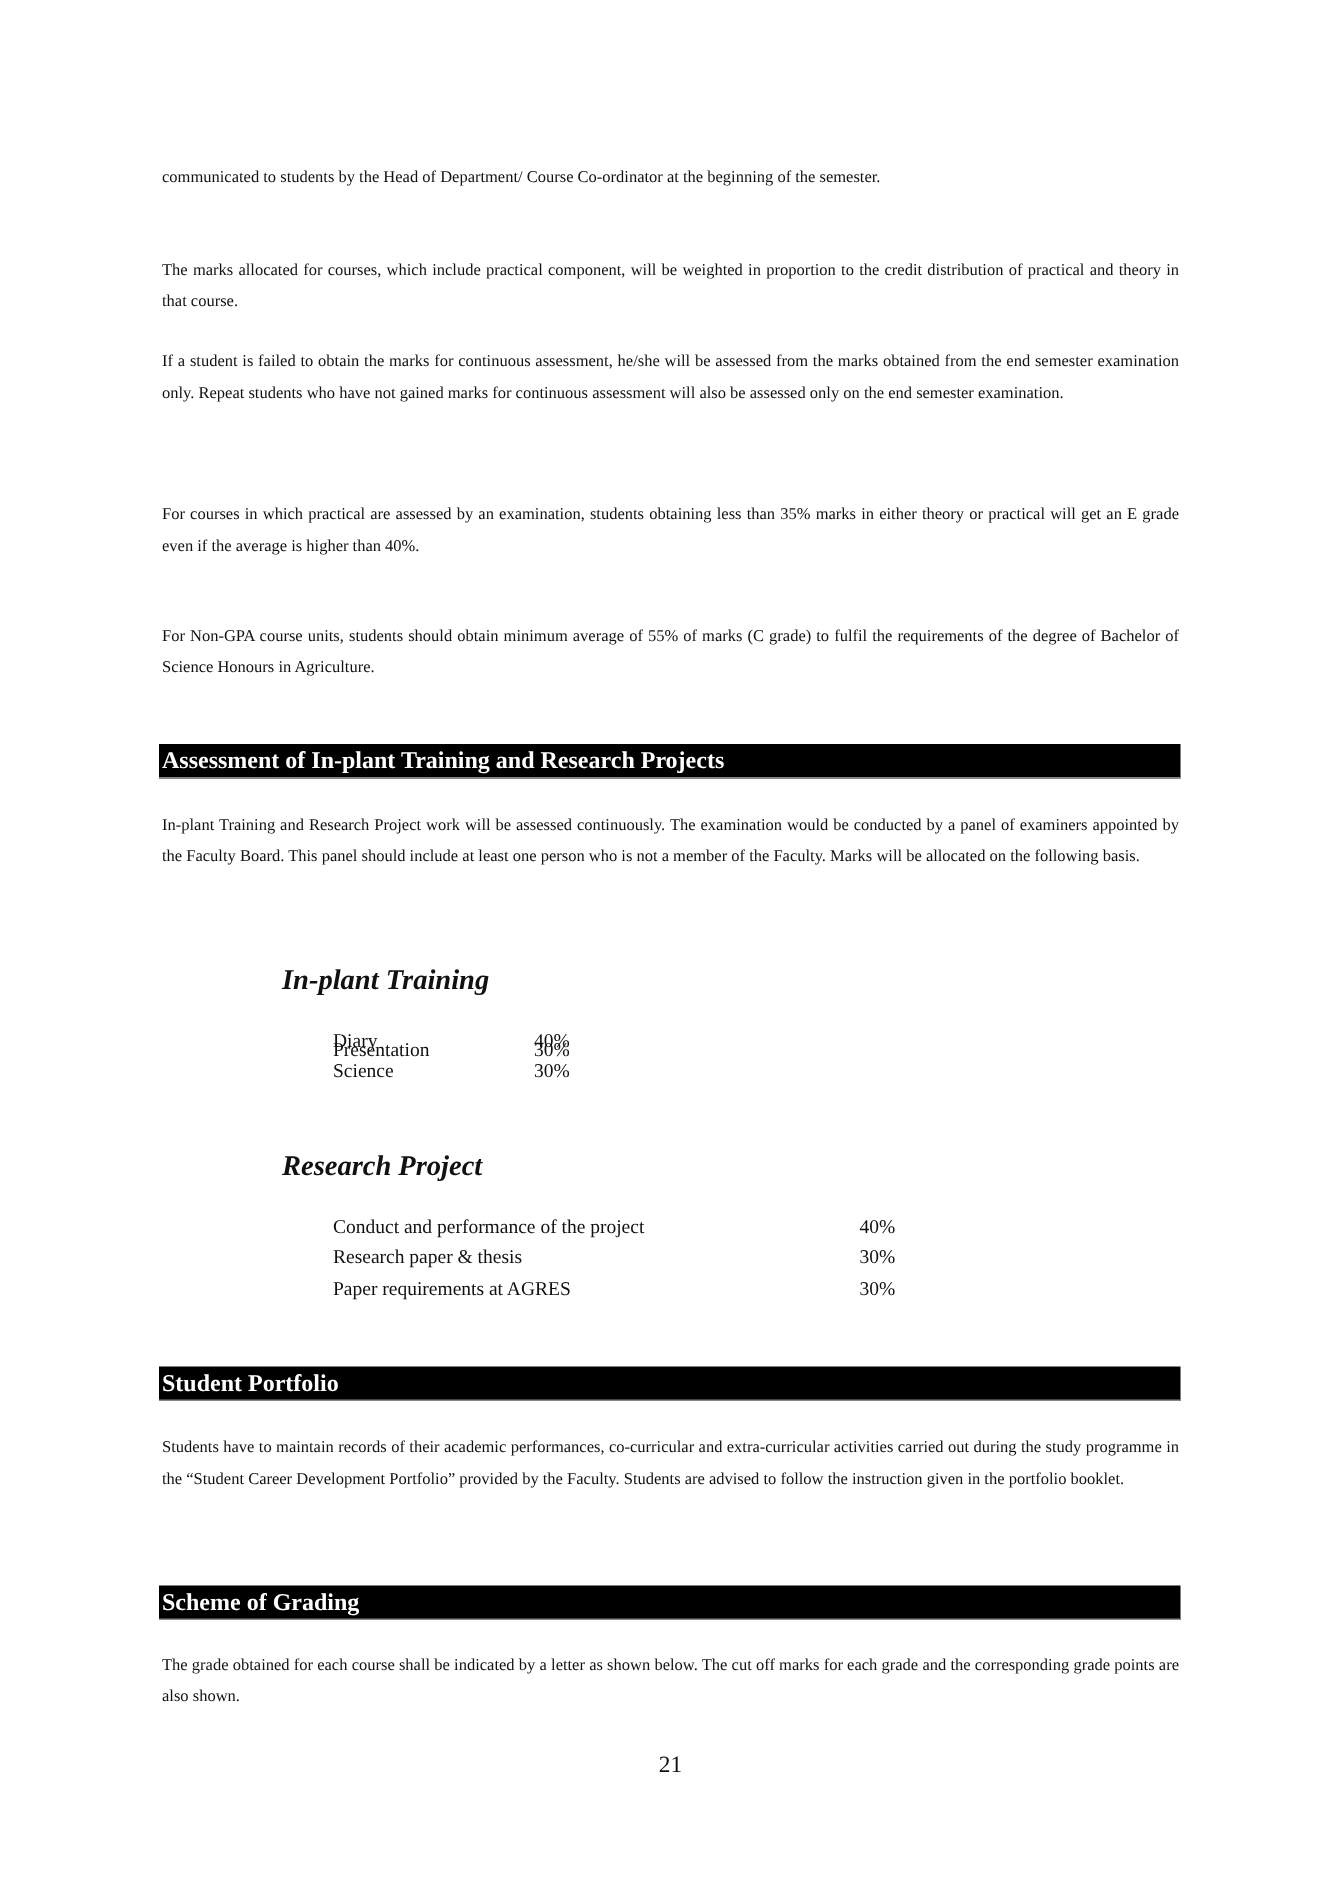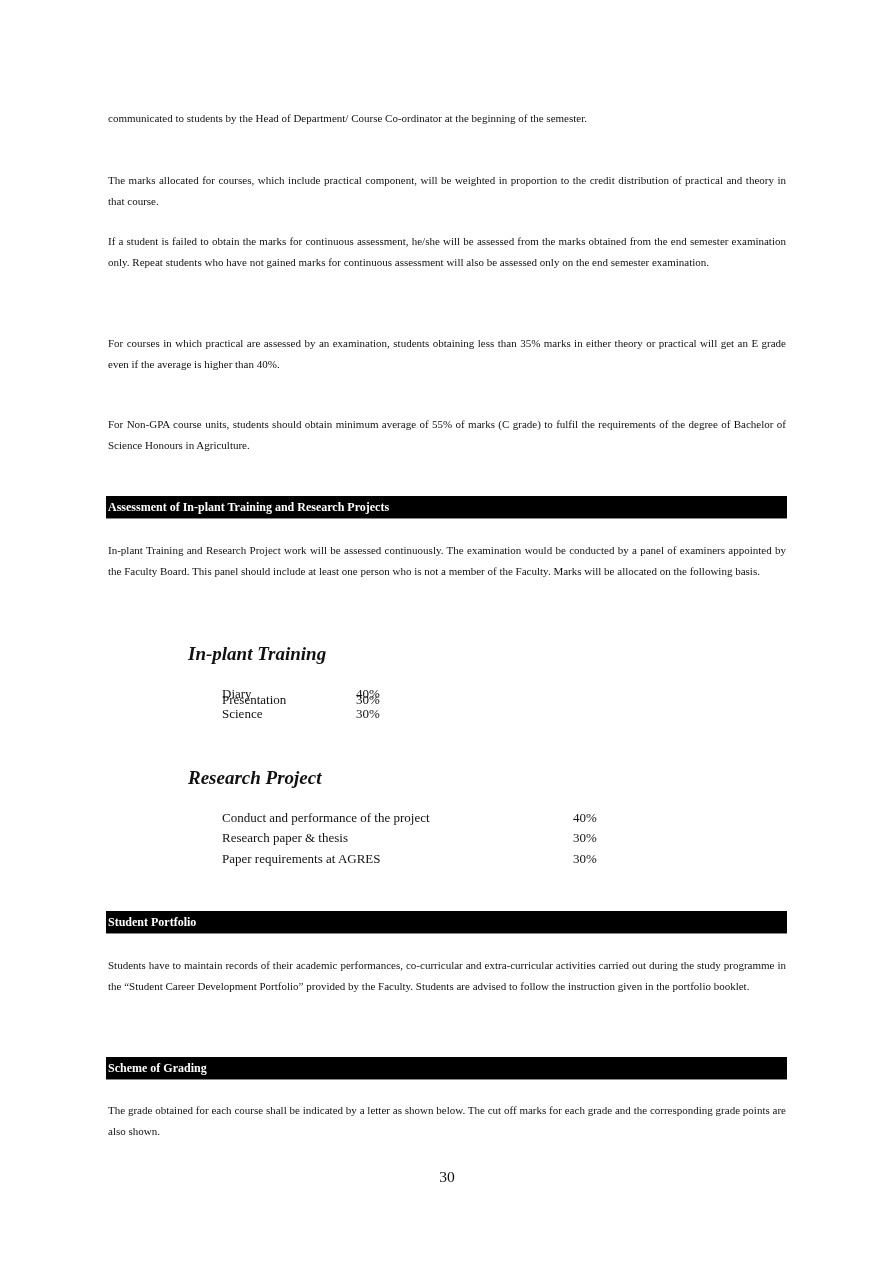--- a/index.html
+++ b/index.html
@@ -3,21 +3,21 @@
 <meta charset="utf-8">
 <style>
   html, body { margin: 0; padding: 0; background: #ffffff; }
   body { width: 893px; height: 1262px; position: relative; overflow: hidden;
          font-family: "Liberation Serif", "DejaVu Serif", serif; color: #111; }
   .page { position: absolute; left: 108px; top: 0; width: 678px; }
   .para { position: absolute; left: 0; width: 678px; font-size: 11px; line-height: 20.5px;
           text-align: justify; margin: 0; }
   .para.bold { font-weight: normal; }
   .bar { position: absolute; left: -2px; width: 681px; height: 23px; background: #000;
-         border-bottom: 1px solid #888; color: #fff; font-weight: bold; font-size: 12px;
+         border-bottom: 1px solid #888; color: #fff; font-weight: bold; font-size: 16px;
          line-height: 23px; padding-left: 2px; box-sizing: border-box; }
   .sub { position: absolute; left: 80px; font-style: italic; font-weight: bold; font-size: 19px; }
   .row { position: absolute; left: 80px; font-size: 13px; line-height: 20.5px; margin-left: 34px; }
   .row .val { position: absolute; white-space: nowrap; }
   .row .lbl { white-space: nowrap; }
   .pagenum { position: absolute; left: 0; width: 678px; text-align: center; font-size: 15.6px; }
 </style>
 </head>
 <body>
 
@@ -58,14 +58,14 @@
     <span class="lbl">Paper requirements at AGRES</span>
     <span class="val" style="left:351px">30%</span>
   </div>
 
   <div class="bar" style="top:911px">Student Portfolio</div>
   <p class="para" style="top:955px">Students have to maintain records of their academic performances, co-curricular and extra-curricular activities carried out during the study programme in the “Student Career Development Portfolio” provided by the Faculty. Students are advised to follow the instruction given in the portfolio booklet.</p>
 
   <div class="bar" style="top:1057px">Scheme of Grading</div>
   <p class="para" style="top:1100px">The grade obtained for each course shall be indicated by a letter as shown below.  The cut off marks for each grade and the corresponding grade points are also shown.</p>
 
-  <div class="pagenum" style="top:1168px">30</div>
+  <div class="pagenum" style="top:1168px">21</div>
 </div>
 
 </body></html>

